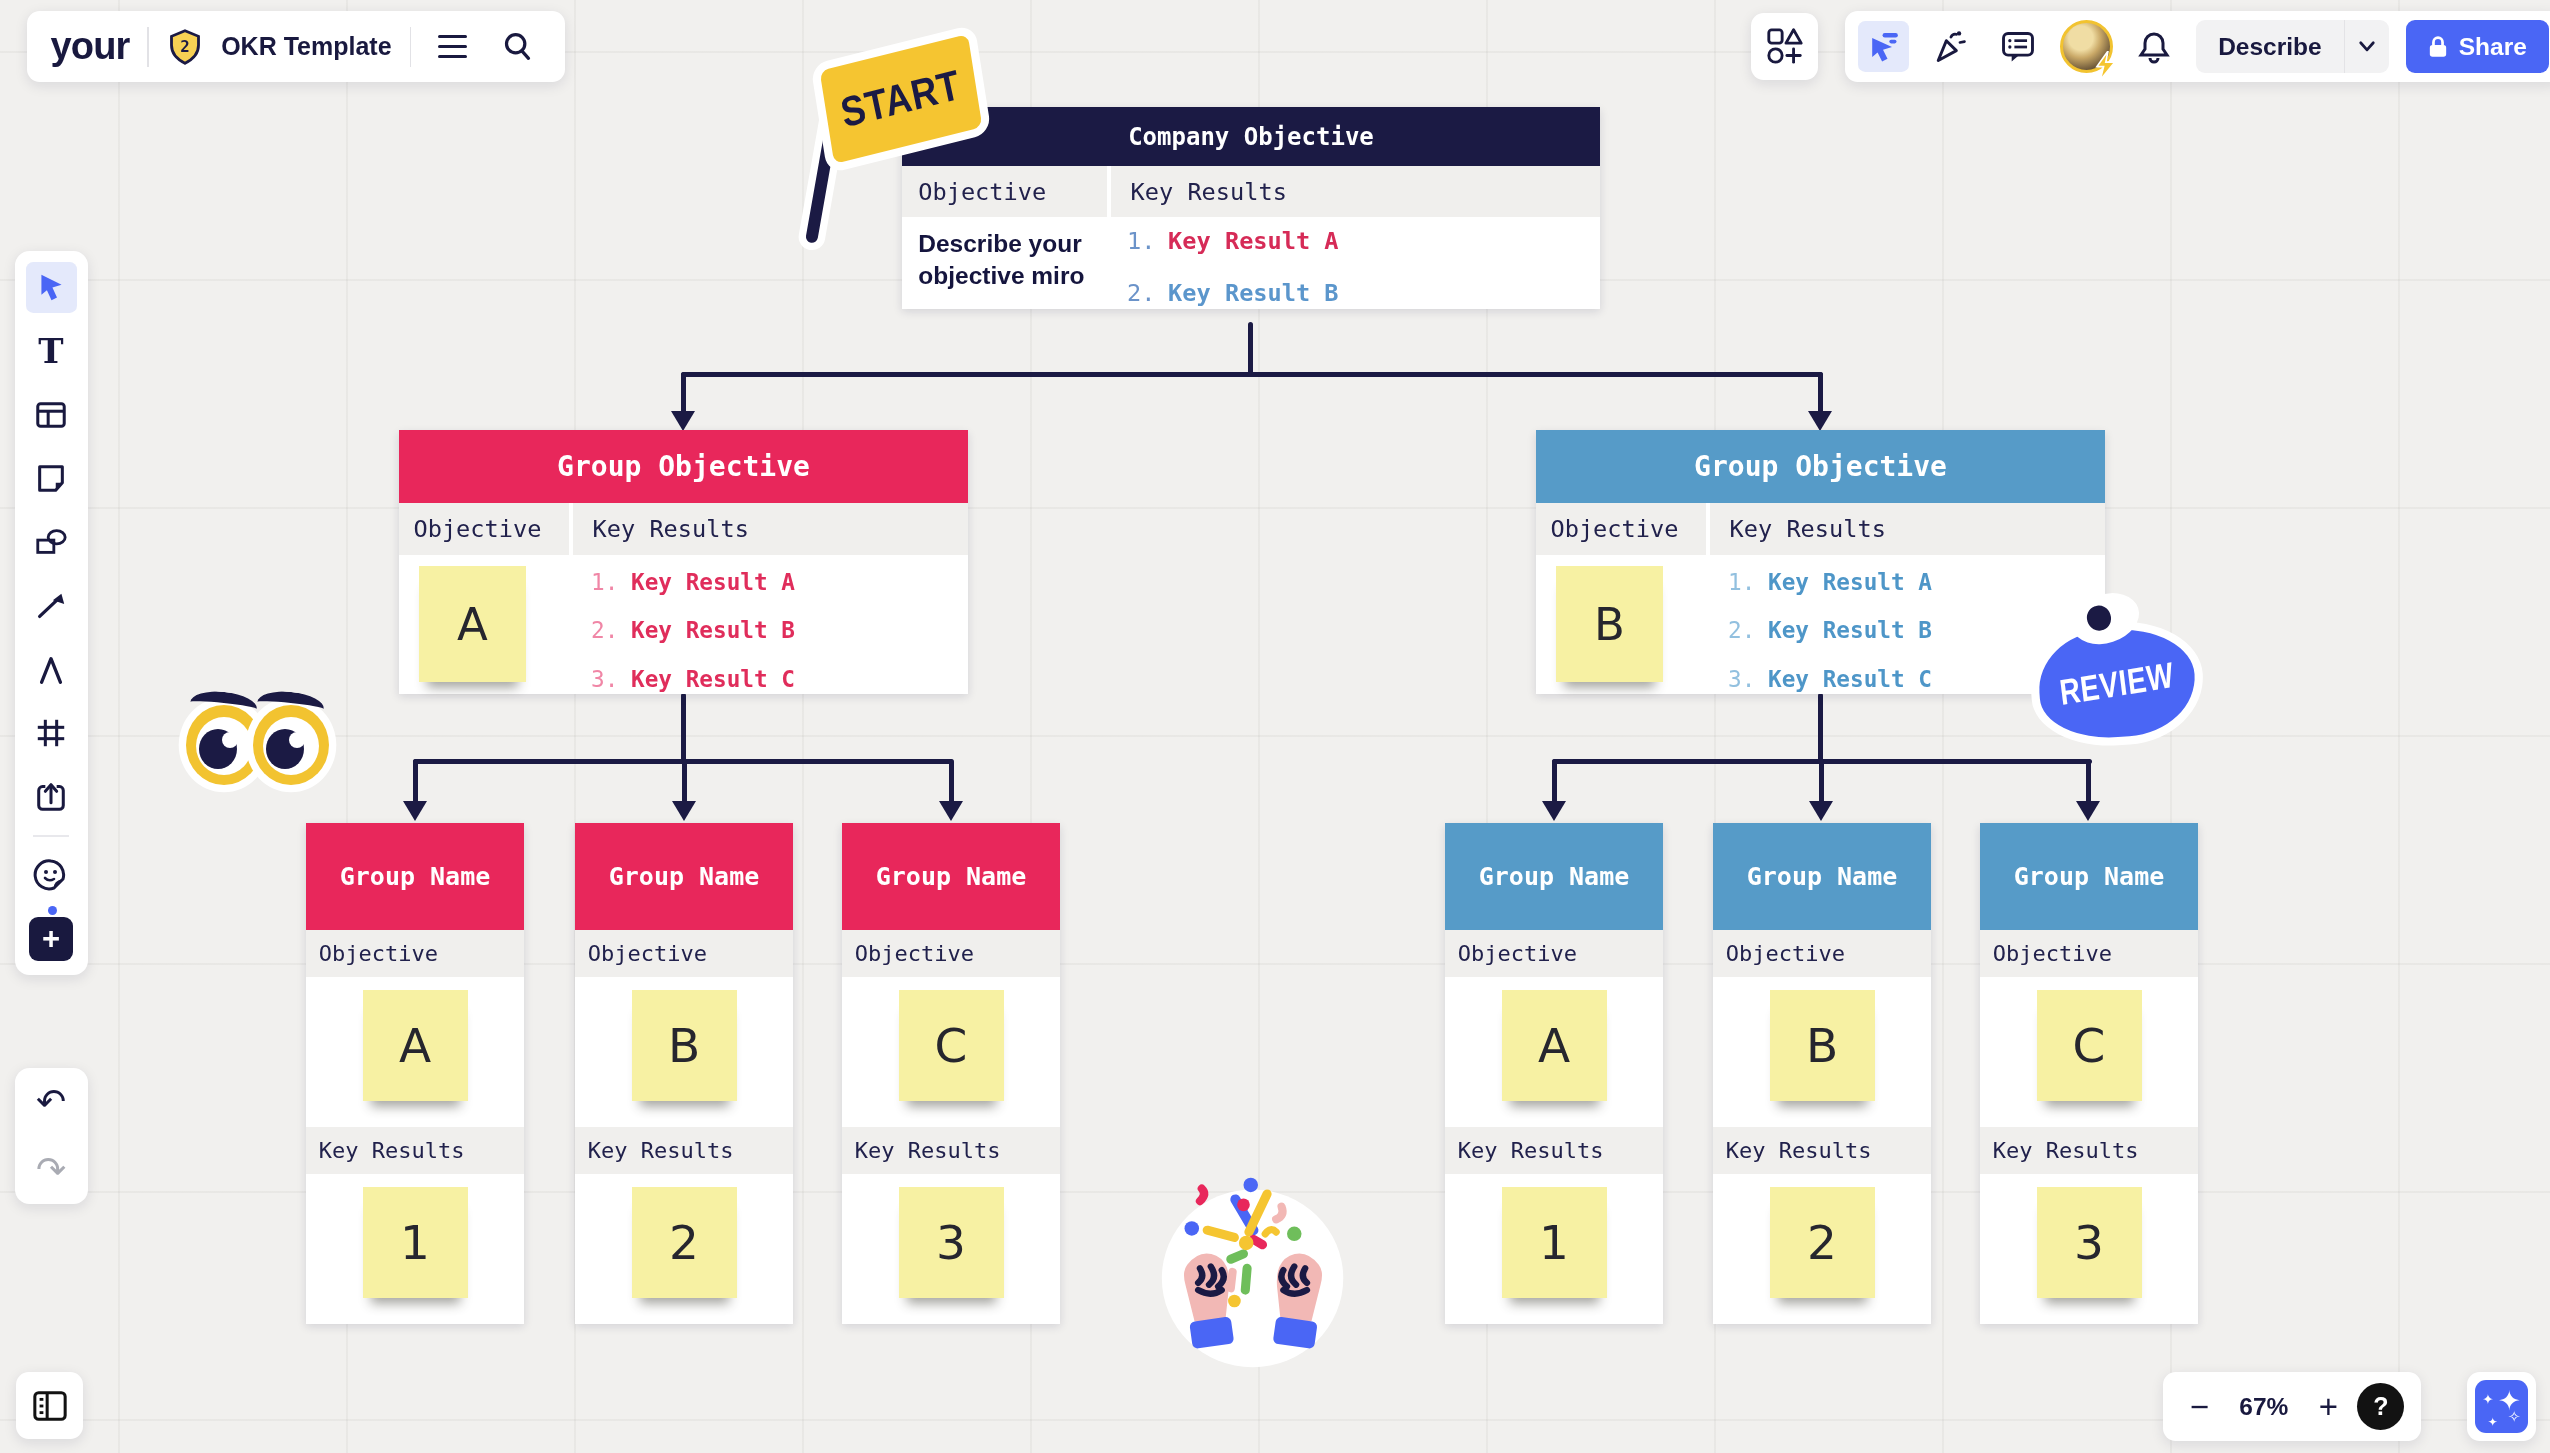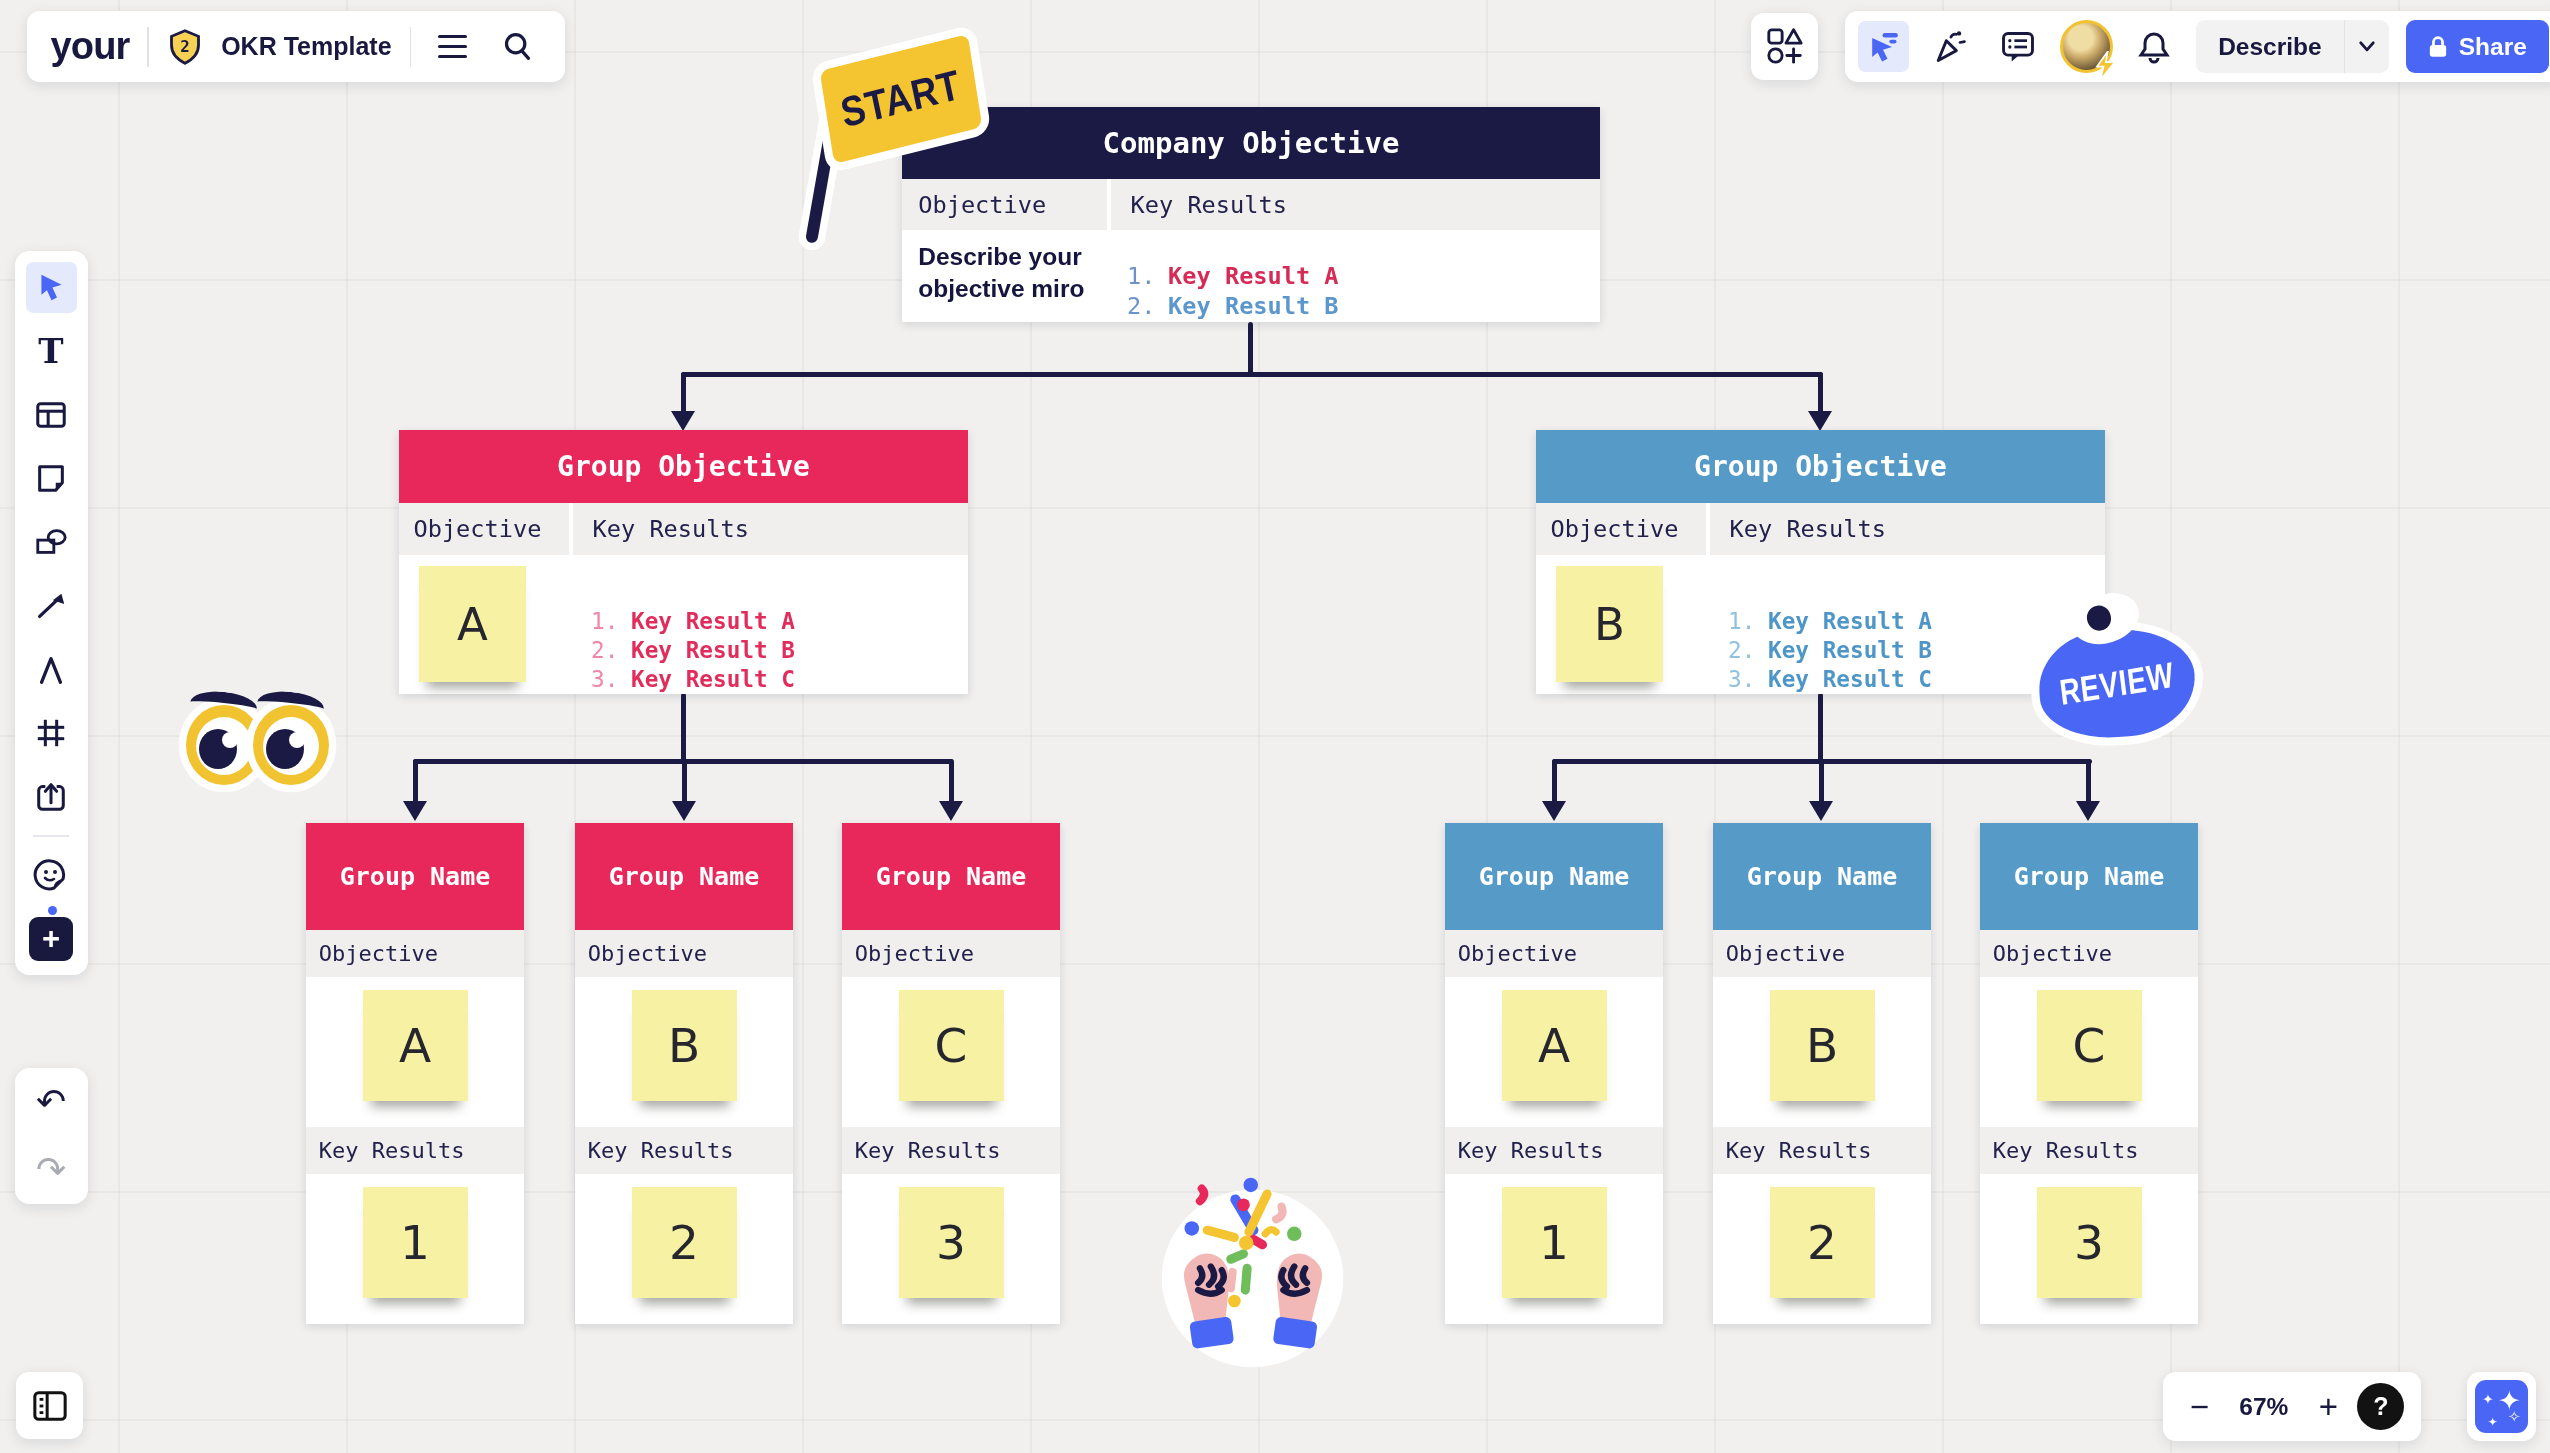--- a/index.html
+++ b/index.html
@@ -74,21 +74,21 @@
   .ah { position:absolute; width:0; height:0; border-left:12.7px solid transparent;
         border-right:12.7px solid transparent; border-top:20px solid #1B1A44; }
 
   
   .btable { position:absolute; background:#fff; box-shadow:0 2.7px 9px rgba(26,26,68,0.14); }
   .bt-header { display:flex; align-items:center; justify-content:center; color:#fff; font-weight:700; }
   .bg-navy { background:#1B1A44; } .bg-pink { background:#E8275B; } .bg-blue { background:#569BC8; }
   .bt-cols { display:flex; gap:3.6px; background:#fff; }
   .bt-col { background:#F0EFED; display:flex; align-items:center; color:#21214C; }
   .bt-body { display:flex; background:#fff; }
-  .kr-list { display:flex; flex-direction:column; justify-content:flex-end; font-weight:700; }
+  .kr-list { display:flex; flex-direction:column; justify-content:space-between; font-weight:700; }
   .kr-line { white-space:nowrap; }
   .kr-num { font-weight:500; margin-right:12.7px; }
   .company .kr-num { color:#6B93C9; }
   .kr-red { color:#D62B57; } .kr-blue { color:#5B96CC; }
   .grp-left .kr-num { color:#F086A6; } .grp-left .kr-lbl { color:#E02D5B; }
   .grp-right .kr-num { color:#92C0DF; } .grp-right .kr-lbl { color:#4E96C8; }
   .obj-text { font-weight:700; color:#15153E; font-size:24.5px; line-height:1.3; }
 
   .sticky { background:#F7F1A3; box-shadow:0 14.5px 11px -8.2px rgba(50,50,40,0.45);
             display:flex; align-items:center; justify-content:center;
@@ -152,21 +152,21 @@
   <div class="conn" style="left:1818px; top:693px; width:4.5px; height:69px;"></div>
   <div class="conn" style="left:1552px; top:759px; width:540px; height:4.5px;"></div>
   <div class="conn" style="left:1552px; top:759px; width:4.5px; height:44px;"></div>
   <div class="conn" style="left:1819px; top:759px; width:4.5px; height:44px;"></div>
   <div class="conn" style="left:2086px; top:759px; width:4.5px; height:44px;"></div>
   <div class="ah" style="left:1542px; top:801px;"></div>
   <div class="ah" style="left:1809px; top:801px;"></div>
   <div class="ah" style="left:2076px; top:801px;"></div>
 
   <div class="btable company" style="left:902px; top:107px; width:698px;">
-    <div class="bt-header bg-navy mono" style="height:72px; font-size:29px;text-align:right;">Company Objective</div>
+    <div class="bt-header bg-navy mono" style="height:59px; font-size:24px;text-align:right;">Company Objective</div>
     <div class="bt-cols" style="height:51px;">
       <div class="bt-col mono" style="width:205px; padding-left:16.3px; font-size:23.6px;">Objective</div>
       <div class="bt-col mono" style="flex:1; padding-left:20px; font-size:23.6px;">Key Results</div>
     </div>
     <div class="bt-body" style="height:92px;">
       <div style="width:205px; padding:11px 9px 0 16.3px;">
         <div class="obj-text">Describe your objective miro</div>
       </div>
       <div class="kr-list mono" style="flex:1; padding:9px 0 0 20px; font-size:23.6px; line-height:1.3;">
         <div class="kr-line">

